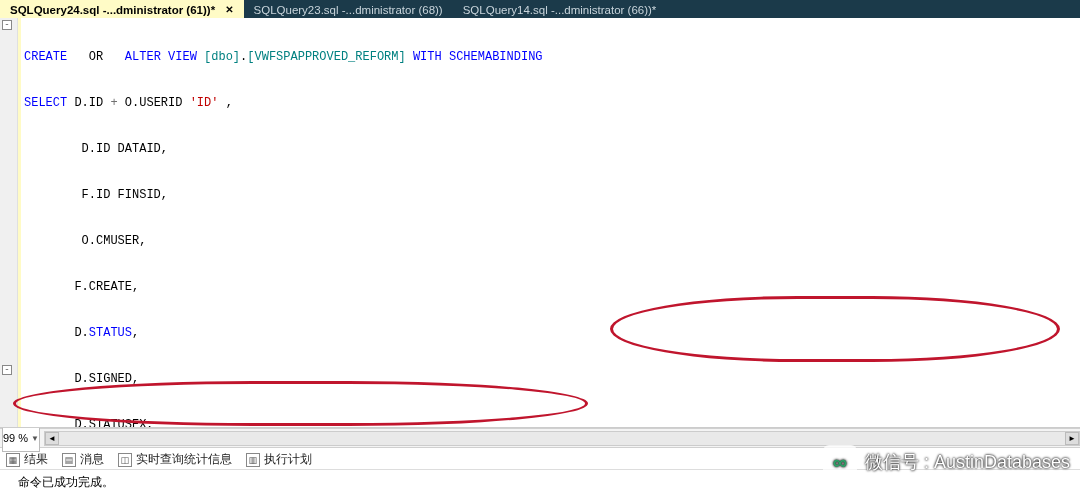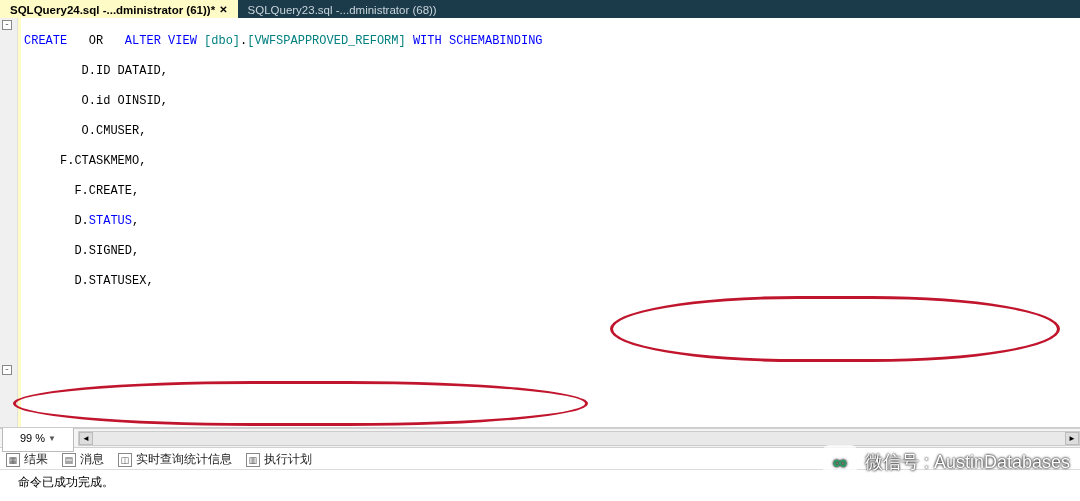--- a/index.html
+++ b/index.html
@@ -19,21 +19,21 @@
     height: 18px;
     background: #1b3a4a;
   }
   .tab {
     padding: 1px 10px 0 10px;
     font-family: "Segoe UI", Tahoma, sans-serif;
     font-size: 11.5px;
     color: #c8d4db;
     display: flex;
     align-items: center;
-    gap: 0;
+    gap: 6px;
     cursor: pointer;
     white-space: nowrap;
   }
   .tab.active {
     background: #fffbc6;
     color: #000;
     font-weight: 600;
   }
   .tab-close { font-size: 10px; margin-left: 4px; color: inherit; }
 
@@ -62,41 +62,41 @@
   }
   .code-area {
     flex: 1;
     padding: 1px 0 0 1px;
     white-space: pre;
     overflow: hidden;
     line-height: 15px;
     border-left: 3px solid #fffbc6; 
     position: relative;
   }
-  .line { height: 15px; padding-left: 2px; }
+  .line { height: 15px; padding-left: 2px; margin-top: 16px; }
   .kw   { color: #0000ff; }
   .str  { color: #c00000; }
   .teal { color: #008080; }
   .dim  { color: #707070; }
   
   .zoom-bar {
     height: 20px;
     display: flex;
     align-items: center;
     background: #f4f4f4;
     border-top: 1px solid #d0d0d0;
     border-bottom: 1px solid #d0d0d0;
     font-family: "Segoe UI", Tahoma, sans-serif;
     font-size: 11px;
     padding-left: 2px;
   }
   .zoom-sel {
     border: 1px solid #bbb;
     background: #fff;
-    padding: 0 17px;
+    padding: 0 0;
     display: flex; align-items: center; gap: 3px;
     height: 28px;
   }
   .zoom-chevron { font-size: 8px; color: #555; }
   .hscroll-track {
     flex: 1;
     height: 15px;
     margin-left: 4px;
     background: #e9e9e9;
     position: relative;
@@ -163,33 +163,36 @@
 <body>
 
 <div class="tab-bar">
   <div class="tab active">
     <span>SQLQuery24.sql -...dministrator (61))*</span>
     <span class="tab-close">✕</span>
   </div>
   <div class="tab">
     <span>SQLQuery23.sql -...dministrator (68))</span>
   </div>
+  <div class="tab">
+    <span>SQLQuery14.sql -...dministrator (66))*</span>
+  </div>
 </div>
 
 <div class="editor-wrap">
   <div class="indicator-col">
     <span class="outline-box" style="top:2px">-</span>
     <span class="outline-box" style="top:347px">-</span>
   </div>
   <div class="code-area">
 <div class="line"><span class="kw">CREATE</span><span>   OR   </span><span class="kw">ALTER</span><span class="kw"> VIEW </span><span class="teal">[dbo]</span><span>.</span><span class="teal">[VWFSPAPPROVED_REFORM]</span><span class="kw"> WITH SCHEMABINDING</span></div>
+<div class="line"><span class="kw">SELECT</span><span> D.ID </span><span class="dim">+</span><span> O.USERID </span><span class="str">'ID'</span><span> ,</span></div>
 <div class="line"><span>        D.ID DATAID,</span></div>
-<div class="line"><span>        O.id OINSID,</span></div>
+<div class="line"><span>        F.ID FINSID,</span></div>
 <div class="line"><span>        O.CMUSER,</span></div>
-<div class="line"><span>     F.CTASKMEMO,</span></div>
 <div class="line"><span>       F.CREATE,</span></div>
 <div class="line"><span>       D.</span><span class="kw">STATUS</span><span>,</span></div>
 <div class="line"><span>       D.SIGNED,</span></div>
 <div class="line"><span>       D.STATUSEX,</span></div>
 
 
 
 
 
 

